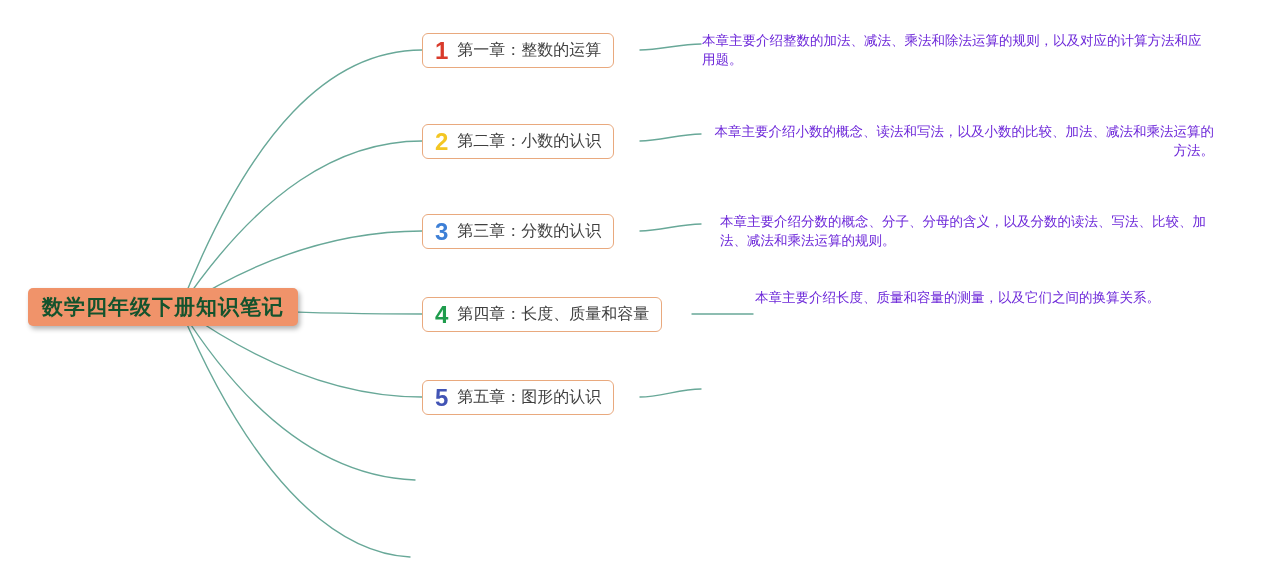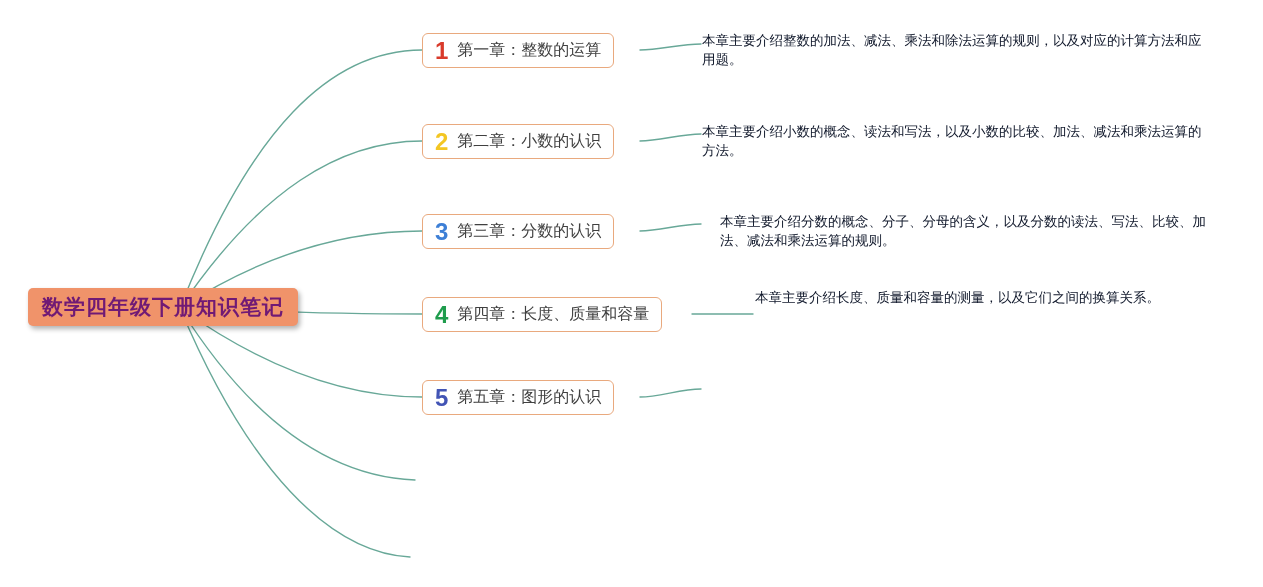--- a/index.html
+++ b/index.html
@@ -38,21 +38,21 @@
     display: flex;
     align-items: center;
     background: #f0936a;
     border-radius: 5px;
     box-shadow: 2px 3px 5px rgba(0,0,0,0.30);
     cursor: pointer;
   }
   .root-node span {
     font-size: 21px;
     font-weight: bold;
-    color: #701a75;
+    color: #14532d;
     letter-spacing: 1px;
     white-space: nowrap;
     font-family: Liberation Mono, monospace;
   }
   .chapter-node {
     position: absolute;
     height: 35px;
     box-sizing: border-box;
     display: flex;
     align-items: center;
@@ -70,30 +70,30 @@
   }
   .chapter-node .title {
     font-size: 16px;
     color: #404040;
     white-space: nowrap;
   }
   .desc {
     position: absolute;
     font-size: 13.5px;
     line-height: 19px;
-    color: #0f172a;
+    color: #6d28d9;
     cursor: pointer;
   }
   #node-1 { left: 422px; top: 33px;  }
   #node-2 { left: 422px; top: 124px; }
   #node-3 { left: 422px; top: 214px; }
   #node-4 { left: 422px; top: 297px; }
   #node-5 { left: 422px; top: 380px; }
   #desc-1 { left: 702px; top: 31px;  width: 512px; }
-  #desc-2 { left: 702px; top: 122px; width: 512px; }
+  #desc-2 { left: 702px; top: 122px; width: 512px; text-align: right; }
   #desc-3 { left: 720px; top: 212px; width: 512px; }
   #desc-4 { left: 755px; top: 288px; width: 470px; }
   #desc-5 { left: 702px; top: 377px; width: 512px; }
 </style>
 </head>
 <body>
 
 <div id="canvas">
 
   <svg class="connectors" viewBox="0 0 1263 587" xmlns="http://www.w3.org/2000/svg">

